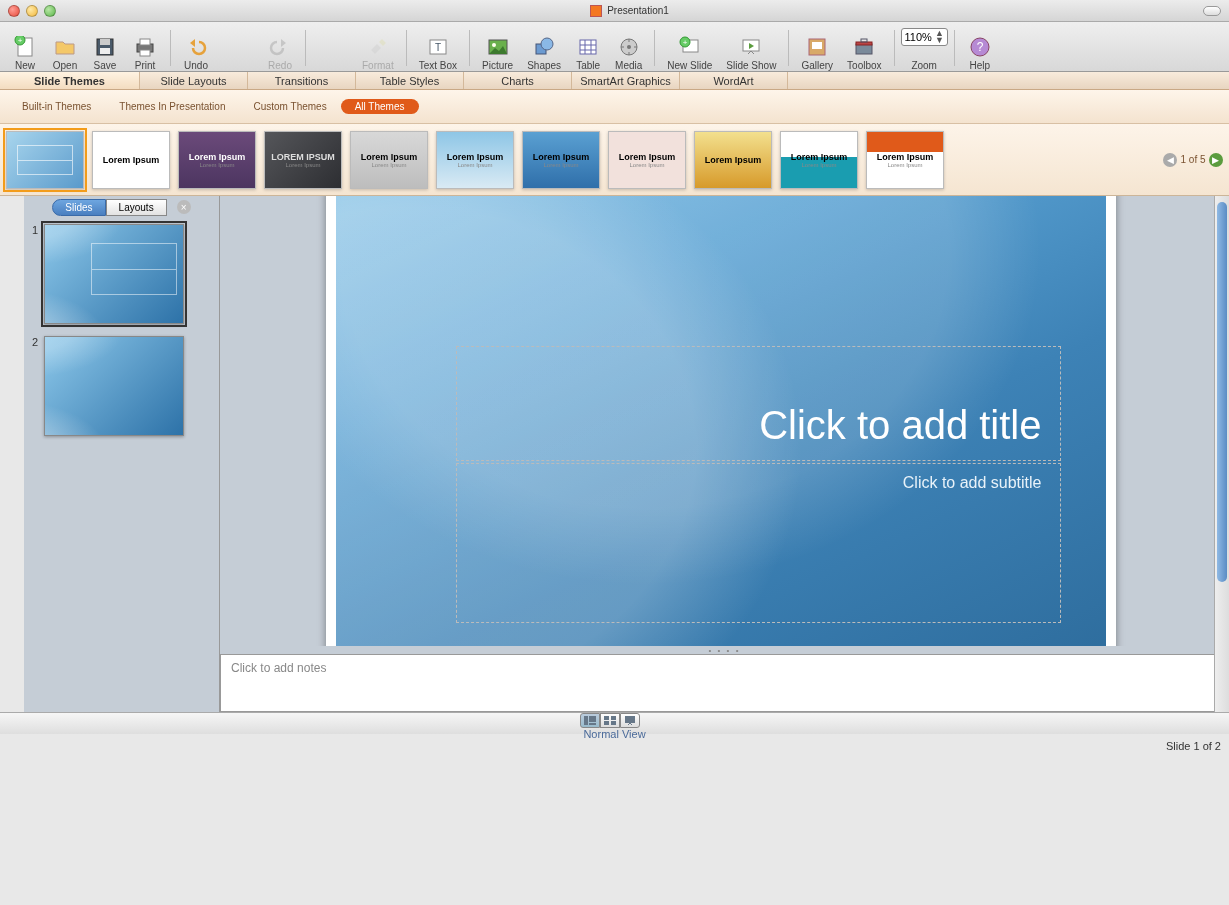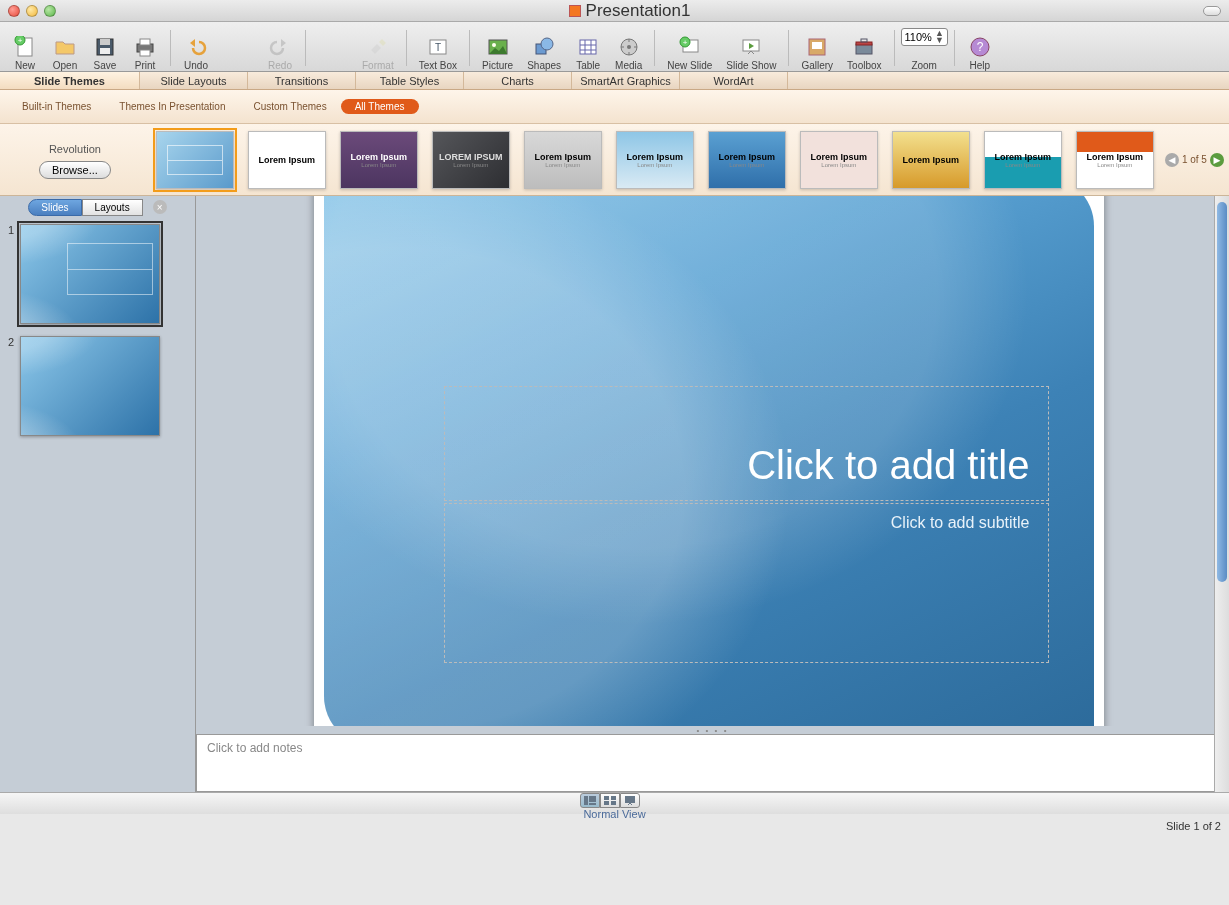--- a/index.html
+++ b/index.html
@@ -5,21 +5,21 @@
 * { box-sizing: border-box; margin: 0; padding: 0; font-family: "Lucida Grande", Arial, sans-serif; }
 body { width: 1229px; height: 905px; overflow: hidden; background: #e8e8e8; }
 
 
 .titlebar { height: 22px; background: linear-gradient(#ececec,#d5d5d5); display: flex; align-items: center; padding: 0 8px; border-bottom: 1px solid #aaa; }
 .traffic { display: flex; gap: 6px; }
 .dot { width: 12px; height: 12px; border-radius: 50%; border: 1px solid rgba(0,0,0,.25); }
 .dot.red { background: radial-gradient(circle at 35% 35%, #ff9d94, #e74a3a); }
 .dot.yellow { background: radial-gradient(circle at 35% 35%, #ffe9a5, #f2b83d); }
 .dot.green { background: radial-gradient(circle at 35% 35%, #b8e6a6, #5bb749); }
-.titlebar-center { flex: 1; text-align: center; font-size: 17px; color: #333; display:flex; align-items:center; justify-content:center; gap:5px;}
+.titlebar-center { flex: 1; text-align: center; font-size: 10px; color: #333; display:flex; align-items:center; justify-content:center; gap:5px;}
 .pres-icon { width:12px; height:12px; background:#f47721; border:1px solid #b55; display:inline-block;}
 .pill { width: 18px; height: 10px; border: 1px solid #999; border-radius: 5px; background: linear-gradient(#fff,#ddd); }
 
 
 .toolbar { height: 50px; background: linear-gradient(#efefef,#d8d8d8); display: flex; align-items: flex-end; padding: 2px 6px 0px; border-bottom: 1px solid #999; gap: 2px; }
 .tool { display: flex; flex-direction: column; align-items: center; font-size: 10px; color: #444; padding: 0 6px; cursor: pointer; }
 .tool .ic { width: 26px; height: 26px; display:flex; align-items:center; justify-content:center; font-size:17px; }
 .tool.disabled { color: #aaa; margin-left: 44px; }
 .tool.disabled .ic { opacity: .4; }
 .sep { width: 1px; height: 36px; background: #bbb; margin: 0 4px; align-self: center; }
@@ -35,31 +35,31 @@
 
 .subtabs { height: 34px; background: linear-gradient(#fef5ea,#f4e3cf); display: flex; align-items: center; padding-left: 8px; gap: 0; border-bottom: 1px solid #d8c0a4; }
 .stab { font-size: 10px; padding: 2px 14px; border-radius: 8px; cursor: pointer; color: #7a5230; }
 .stab.active { background: #e05a1a; color: #fff; }
 
 
 .theme-strip { height: 72px; background: linear-gradient(#fdf4e9,#f5e5d1); display: flex; align-items: center; border-bottom: 1px solid #ccb598; }
 .theme-side { width: 156px; display:flex; flex-direction:column; align-items:center; gap:6px; padding-top:2px;}
 .theme-side-name { font-size: 11px; color: #555; }
 .browse-btn { font-size: 11px; padding: 2px 12px; border: 1px solid #888; border-radius: 11px; background: linear-gradient(#fff,#ddd); cursor: pointer; }
-.theme-list { flex: 1; display: flex; gap: 14px; padding: 0 6px; align-items:center; }
+.theme-list { flex: 1; display: flex; gap: 8px; padding: 0 6px; align-items:center; }
 .thumb { width: 78px; height: 58px; border: 1px solid #bbb; box-shadow: 0 1px 3px rgba(0,0,0,.2); display:flex; flex-direction:column; align-items:center; justify-content:center; font-size:8px; text-align:center; cursor:pointer; background:#fff; overflow:hidden;}
 .thumb.selected { outline: 2px solid #f39c1a; outline-offset: 1px; }
 .th-title { font-size: 9px; font-weight: bold; }
 .th-sub { font-size: 6px; color: #888; }
 .pager { width: 72px; display:flex; align-items:center; justify-content:center; gap:3px; font-size:10px; color:#7a5230; }
 .pager-btn { width:14px; height:14px; border-radius:50%; background:#aaa; color:#fff; display:flex; align-items:center; justify-content:center; font-size:9px; cursor:pointer;}
 .pager-btn.green{ background:#5b9c3e;}
 
 
-.workspace { display: flex; height: 596px; }
+.workspace { display: flex; height: 516px; padding-left: 24px; }
 .side-panel { width: 196px; background: #c5cdd6; border-right: 1px solid #999; display:flex; flex-direction:column;}
 .side-tabs { height: 22px; display:flex; align-items:center; justify-content:center; gap:0; padding:3px 0;}
 .stog { font-size:10px; padding:2px 12px; border:1px solid #888; background:linear-gradient(#fff,#e2e2e2); cursor:pointer;}
 .stog:first-child { border-radius: 10px 0 0 10px;}
 .stog:last-child { border-radius: 0 10px 10px 0;}
 .stog.active { background: linear-gradient(#6ea6e0,#4a7fc0); color:#fff; border-color:#3a6aa8;}
 .close-x { width:14px; height:14px; border-radius:50%; background:#bbb; color:#fff; font-size:10px; display:flex; align-items:center; justify-content:center; margin-left:10px; cursor:pointer;}
 .slide-thumbs { flex:1; overflow:auto; }
 .slide-th-wrap { display:flex; padding: 6px 8px; gap:6px; }
 .th-num { font-size:11px; color:#333;}
@@ -315,24 +315,20 @@
   </div>
 
 <div class="subtabs" id="subtabs">
     <div class="stab">Built-in Themes</div>
     <div class="stab">Themes In Presentation</div>
     <div class="stab">Custom Themes</div>
     <div class="stab active">All Themes</div>
   </div>
 
 <div class="theme-strip">
-  <div class="theme-side">
-    <div class="theme-side-name">Revolution</div>
-    <button class="browse-btn">Browse...</button>
-  </div>
   <div class="theme-list" id="theme-list">
       <div class="thumb thv-blue selected" style="position: relative;">
         <div style="position: relative; width: 56px; height: 30px; border: 1px solid rgba(255, 255, 255, 0.6);">
           <div style="position:absolute;left:0;right:0;top:50%;border-top:1px solid rgba(255,255,255,.6)"></div>
         </div>
       </div>
       <div class="thumb thv-white">
         <div class="th-title">Lorem Ipsum</div>
       </div>
       <div class="thumb thv-purple">

